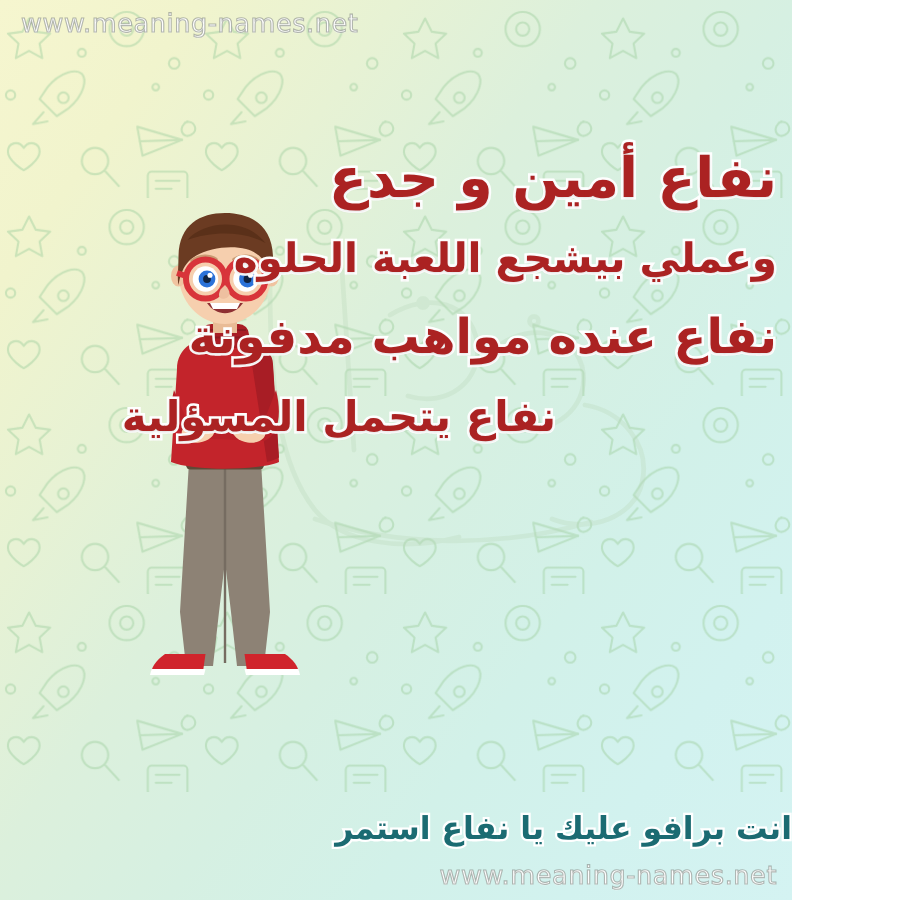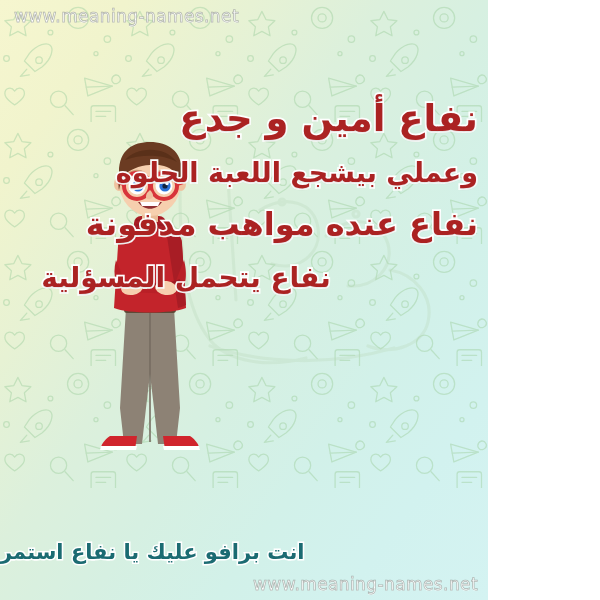--- a/index.html
+++ b/index.html
@@ -3,21 +3,21 @@
 <meta charset="utf-8">
 <title>meaning-names</title>
 <style>
   html, body {
     margin: 0;
     padding: 0;
     background: #ffffff;
   }
   #card {
     position: relative;
-    width: 488px;
+    width: 528px;
     height: 600px;
     overflow: hidden;
     font-family: "DejaVu Sans", "Liberation Sans", sans-serif;
     
     background:
       linear-gradient(125deg,
         #f6f6cf 0%,
         #f1f4cd 14%,
         #e7f2d4 28%,
         #dcf0dc 42%,
@@ -100,21 +100,21 @@
   .line.s4 { font-size: 32px; margin-bottom: 21px; }
   .line.s5 { font-size: 18px; margin-bottom: 21px; }
   .line.s6 { font-size: 28px; margin-bottom: 0; text-align: center;  }
 
   
   #caption {
     position: absolute;
     left: 0;
     right: 0;
     top: 540px;
-    text-align: left;
+    text-align: right;
     direction: rtl;
     color: #1b6b72;
     font-size: 21px;
     font-weight: 700;
     -webkit-text-stroke: 3px #ffffff;
     paint-order: stroke fill;
     white-space: nowrap;
   }
 
   

